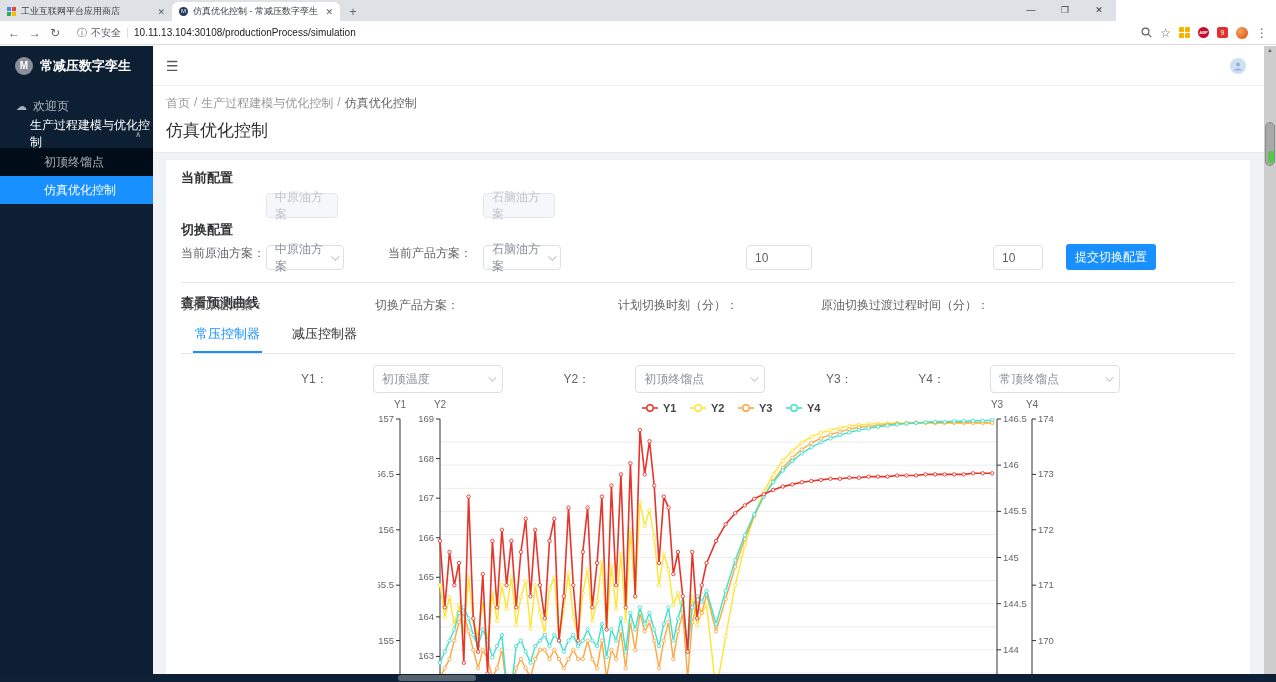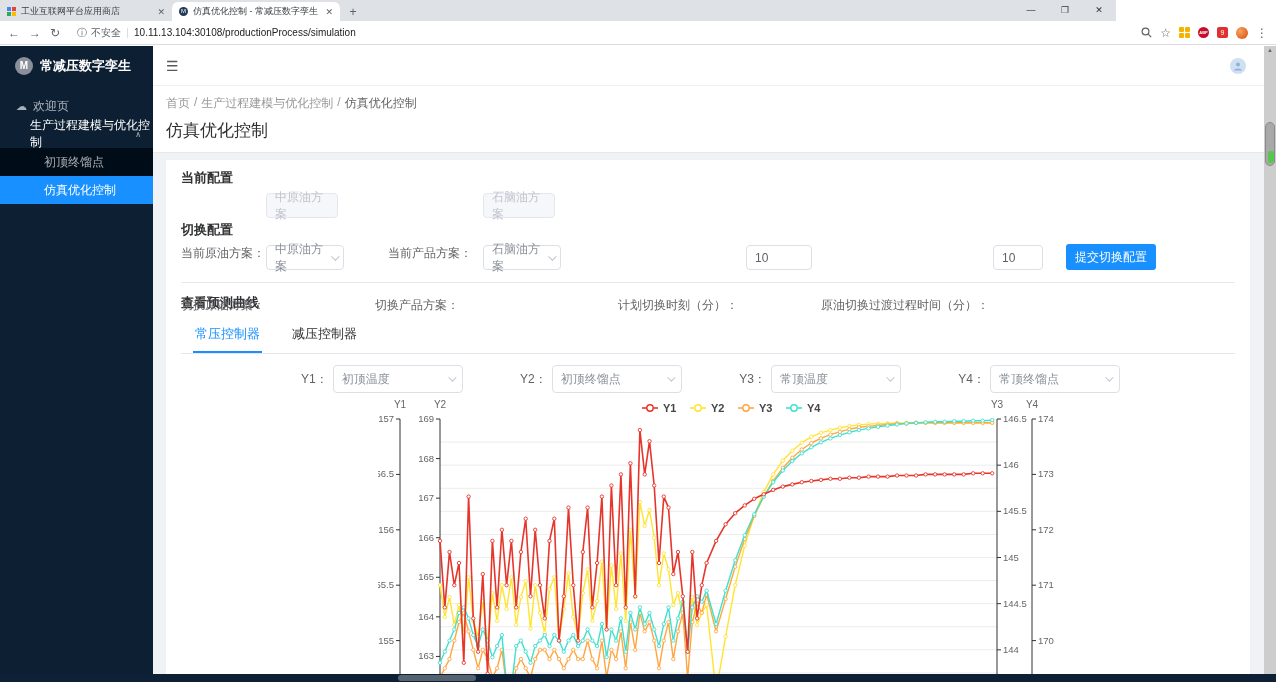--- a/index.html
+++ b/index.html
@@ -68,21 +68,21 @@
   .chev { width:6px; height:6px; border-right:1.3px solid #c0c4cc; border-bottom:1.3px solid #c0c4cc; transform:rotate(45deg) translateY(-2px); }
   .inp { position:absolute; top:1px; height:25px; border:1px solid #dcdfe6; background:#fff; border-radius:4px; font-size:12px; color:#606266; display:flex; align-items:center; padding:0 8px; }
   .btn { position:absolute; top:0; height:26px; background:#1890ff; color:#fff; border:none; border-radius:3px; font-size:12px; padding:0 9px; }
   .divider { height:1px; background:#e8e8e8; margin:11px 0 11px 0; }
   .tabs { display:flex; gap:28px; border-bottom:1px solid #e4e7ed; margin-top:9px; padding-left:12px; }
   .tabs .t { font-size:13px; color:#303133; padding:4px 2px 8px 2px; }
   .tabs .t.on { color:#1890ff; border-bottom:2px solid #1890ff; }
   .selrow { display:flex; justify-content:space-between; padding:11px 115px 0 120px; }
   .selgrp { display:flex; align-items:center; }
   .selgrp .ylab { font-size:12px; color:#606266; margin-right:5px; }
-  .ysel { position:relative; width:130px; height:27px; border:1px solid #dcdfe6; border-radius:4px; font-size:12px; color:#8a9099; display:flex; align-items:center; justify-content:space-between; padding:13px 8px; }
+  .ysel { position:relative; width:130px; height:27px; border:1px solid #dcdfe6; border-radius:4px; font-size:12px; color:#8a9099; display:flex; align-items:center; justify-content:space-between; padding:13px 8px;margin-left:40px; }
   .chartwrap { position:relative; height:330px; }
   .chartwrap svg { position:absolute; left:197px; top:2px; }
 
   
   .vscroll { position:absolute; right:0; top:46px; width:12px; height:628px; background:#cdcdcd; }
   .vscroll .up { position:absolute; top:1px; left:0; width:12px; text-align:center; font-size:6px; color:#666; }
   .vthumb { position:absolute; left:1px; top:76px; width:10px; height:44px; background:#a9a9a9; border:1px solid #8a8a8a; border-radius:5px; }
   .vmark { position:absolute; left:2px; bottom:2px; width:6px; height:12px; background:#57c84d; border-radius:2px; }
   .hscroll { position:absolute; left:0; top:674px; width:1276px; height:8px; background:#0e2036; }
   .hthumb { position:absolute; left:398px; top:1px; width:78px; height:6px; background:#55636f; border-radius:3px; }
@@ -242,24 +242,20 @@
             </span>
             <span class="selgrp">
               <span class="ylab">Y2：</span>
               <span class="ysel">
                   <span>初顶终馏点</span>
                   <span class="chev"></span>
                 </span>
             </span>
             <span class="selgrp">
               <span class="ylab">Y3：</span>
-              <span class="ysel">
-                  <span>常顶温度</span>
-                  <span class="chev"></span>
-                </span>
             </span>
             <span class="selgrp">
               <span class="ylab">Y4：</span>
               <span class="ysel">
                   <span>常顶终馏点</span>
                   <span class="chev"></span>
                 </span>
             </span>
           </div>
 

